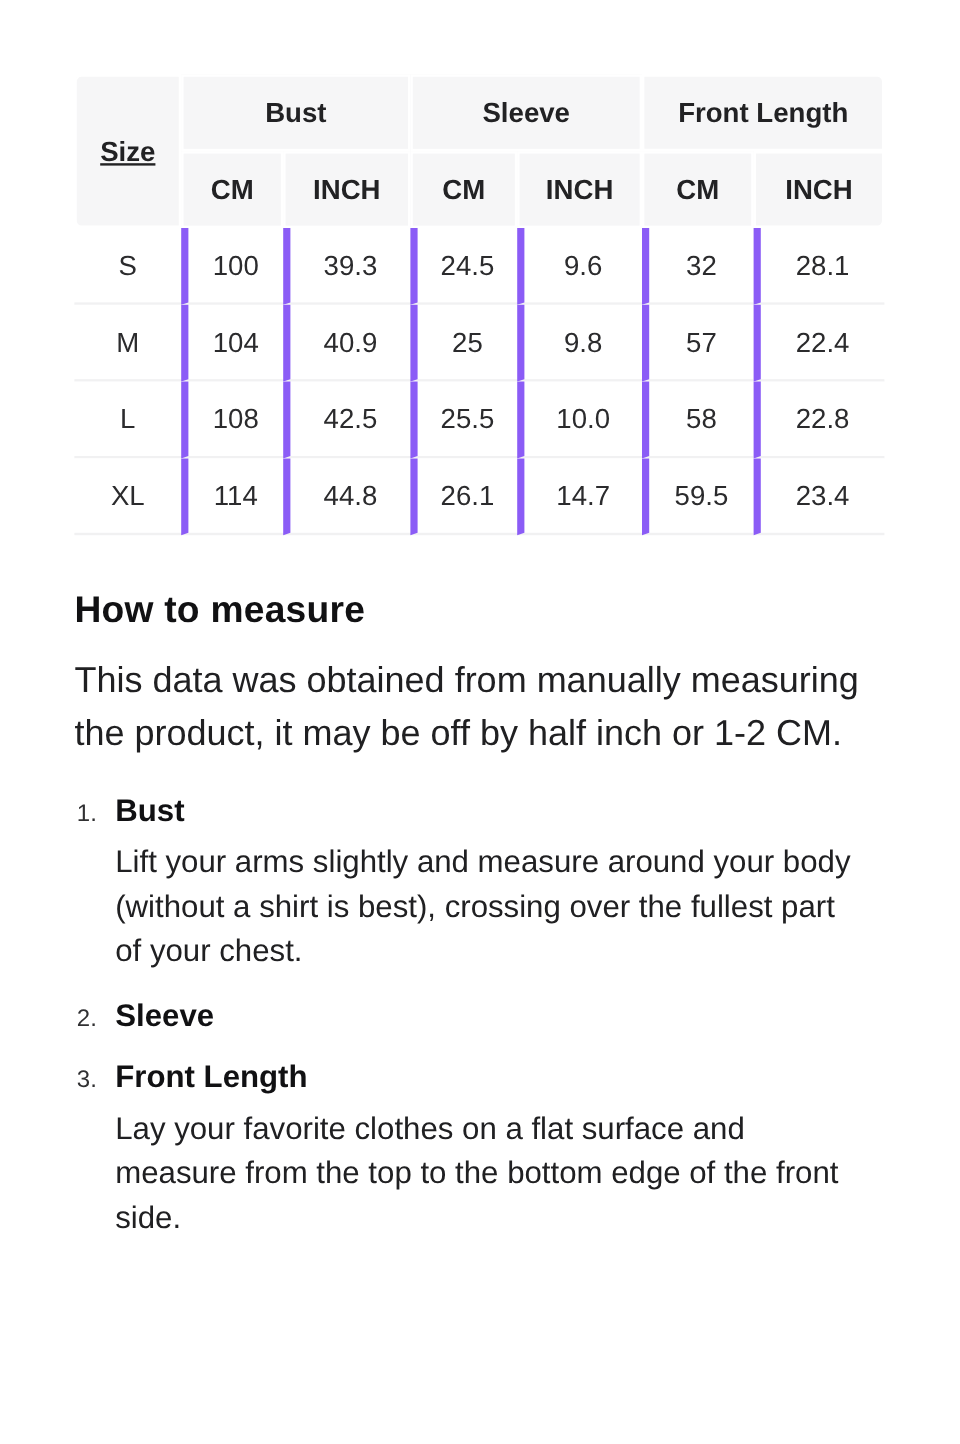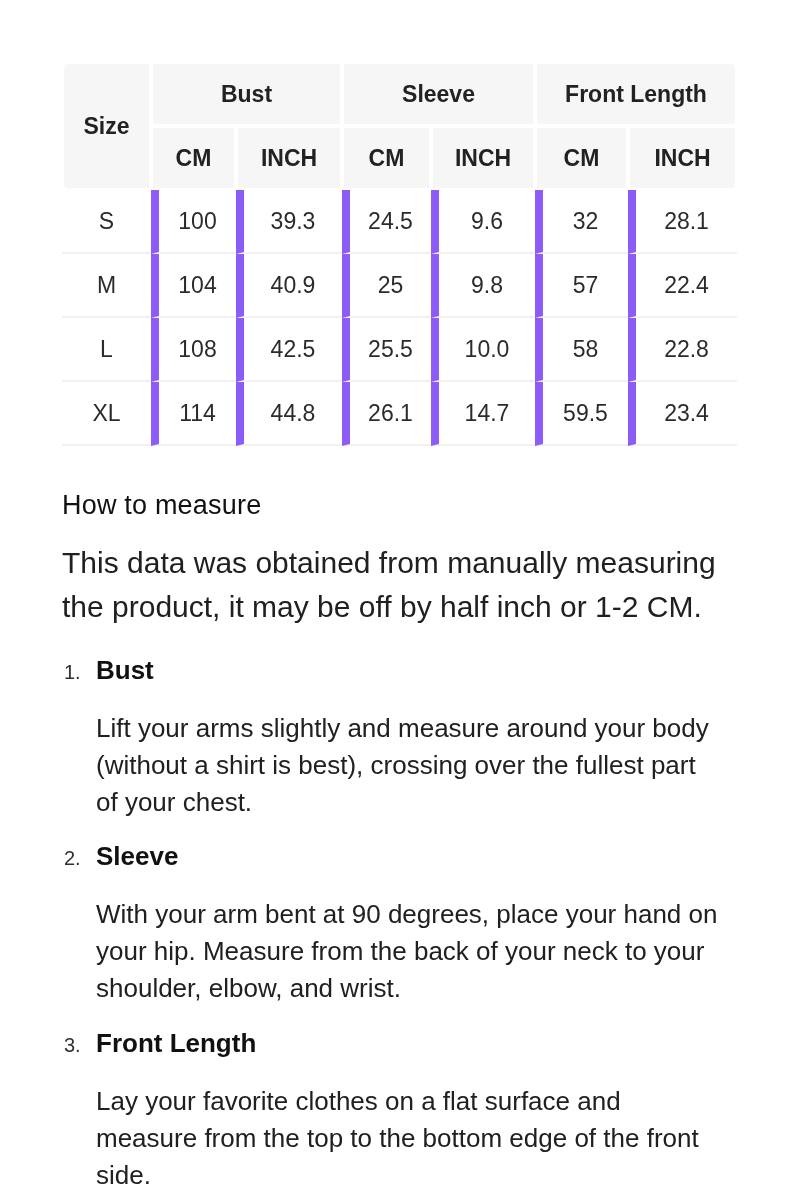--- a/index.html
+++ b/index.html
@@ -24,40 +24,40 @@
   .size-table th {
     background: #f6f6f7;
     border: 2px solid #ffffff;
     font-size: 23px;
     font-weight: 700;
     color: #222224;
     text-align: center;
     vertical-align: middle;
   }
   .size-table thead tr { height: 64px; }
-  .size-table th.th-size { border-top-left-radius: 6px; border-bottom-left-radius: 6px; }
+  .size-table th.th-size { border-top-left-radius: 6px; border-bottom-left-radius: 6px; text-decoration: underline; }
   .size-table th.th-group-last { border-top-right-radius: 6px; }
   .size-table th.th-sub-last { border-bottom-right-radius: 6px; }
   .size-table tbody tr { height: 64px; }
   .size-table tbody td {
     background: #ffffff;
     font-size: 23px;
     font-weight: 400;
     color: #2b2b2d;
     text-align: center;
     vertical-align: middle;
     border-bottom: 2px solid #f1f1f2;
   }
-  .size-table tbody td + td { border-left: 8px solid #8b5cf6; }
+  .size-table tbody td + td { border-left: 6px solid #8b5cf6; }
 
   
   .measure-section { margin: 44px 0 0 62px; width: 690px; }
   .measure-title {
-    font-size: 27px;
-    font-weight: 400;
+    font-size: 31px;
+    font-weight: 700;
     color: #111113;
     letter-spacing: 0.2px;
   }
   .measure-intro {
     margin-top: 20px;
     font-size: 30px;
     line-height: 1.46;
     color: #202022;
     max-width: 690px;
   }
@@ -73,21 +73,21 @@
     color: #303032;
     text-align: left;
     padding-left: 2px;
   }
   .step-title {
     font-size: 26px;
     font-weight: 700;
     color: #111113;
   }
   .step-desc {
-    margin: 24px 0 0 34px;
+    margin: 9px 0 0 34px;
     font-size: 26px;
     line-height: 1.43;
     color: #202022;
     max-width: 628px;
   }
 </style>
 </head>
 <body>
 
 <div class="page">
@@ -168,21 +168,20 @@
           <span class="step-number">1.</span>
           <h3 class="step-title">Bust</h3>
         </div>
         <p class="step-desc">Lift your arms slightly and measure around your body (without a shirt is best), crossing over the fullest part of your chest.</p>
       </li>
       <li>
         <div class="step-head">
           <span class="step-number">2.</span>
           <h3 class="step-title">Sleeve</h3>
         </div>
-        <p class="step-desc">With your arm bent at 90 degrees, place your hand on your hip. Measure from the back of your neck to your shoulder, elbow, and wrist.</p>
       </li>
       <li>
         <div class="step-head">
           <span class="step-number">3.</span>
           <h3 class="step-title">Front Length</h3>
         </div>
         <p class="step-desc">Lay your favorite clothes on a flat surface and measure from the top to the bottom edge of the front side.</p>
       </li>
     </ol>
   </section>

